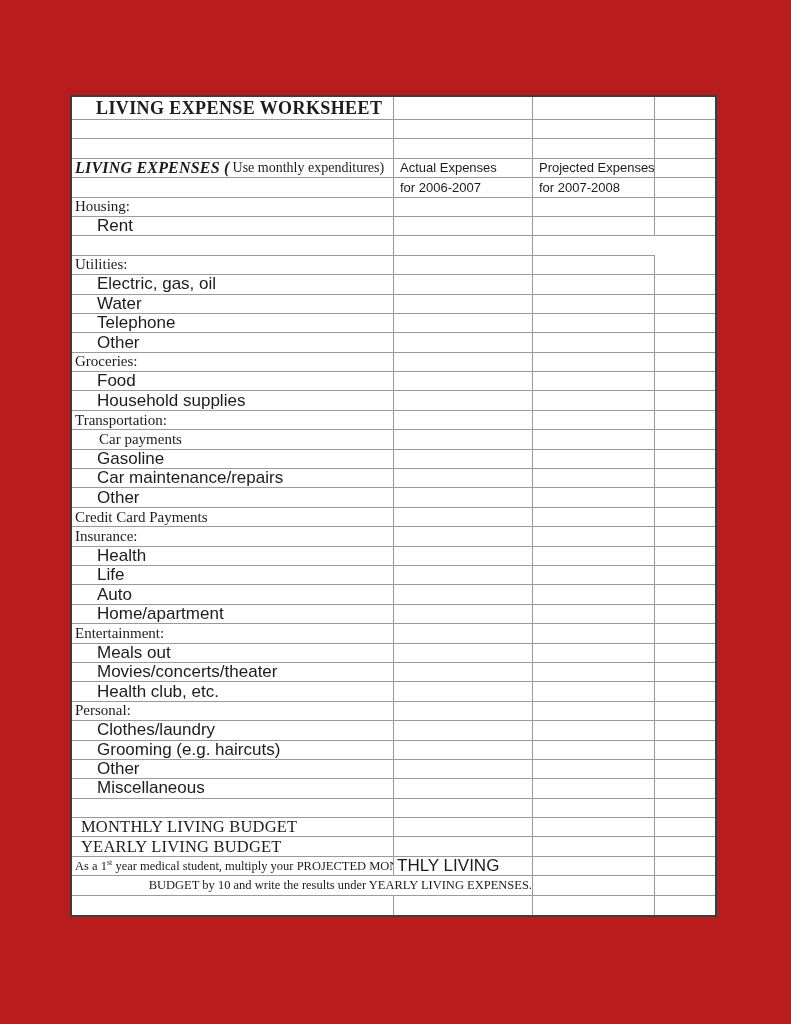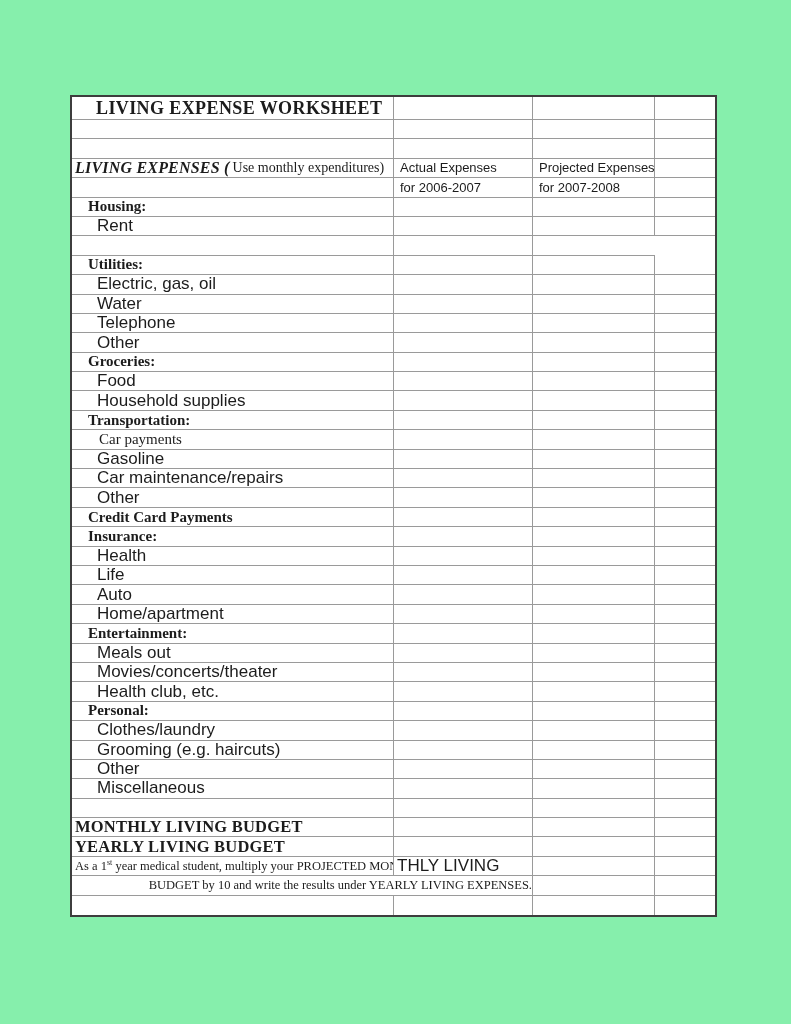--- a/index.html
+++ b/index.html
@@ -9,21 +9,21 @@
     height: 1024px;
     background: #ffffff;
     font-family: "Liberation Serif", serif;
     color: #1c1c1c;
     overflow: hidden;
   }
   .page {
     position: relative;
     width: 791px;
     height: 1024px;
-    background: #86efac;
+    background: #b91c1c;
   }
   .worksheet {
     position: absolute;
     left: 70px;
     top: 95px;
     width: 647px;
     box-sizing: border-box;
     border: 2px solid #3d3d3d;
     background: #ffffff;
   }
@@ -62,28 +62,28 @@
   .expenses-note {
     font-size: 14px;
     padding-left: 3px;
   }
   .colhead {
     font-family: "Liberation Sans", sans-serif;
     font-size: 13px;
     padding-left: 6px;
   }
   .section-text {
-    font-weight: bold;
+    font-weight: normal;
     font-size: 15px;
-    padding-left: 16px;
+    padding-left: 3px;
   }
   .budget-text {
-    font-weight: bold;
+    font-weight: normal;
     font-size: 16.5px;
-    padding-left: 3px;
+    padding-left: 9px;
     letter-spacing: 0.2px;
   }
   .item-text {
     font-family: "Liberation Sans", sans-serif;
     font-size: 17px;
     padding-left: 25px;
   }
   .item-serif-text {
     font-size: 15px;
     padding-left: 27px;

